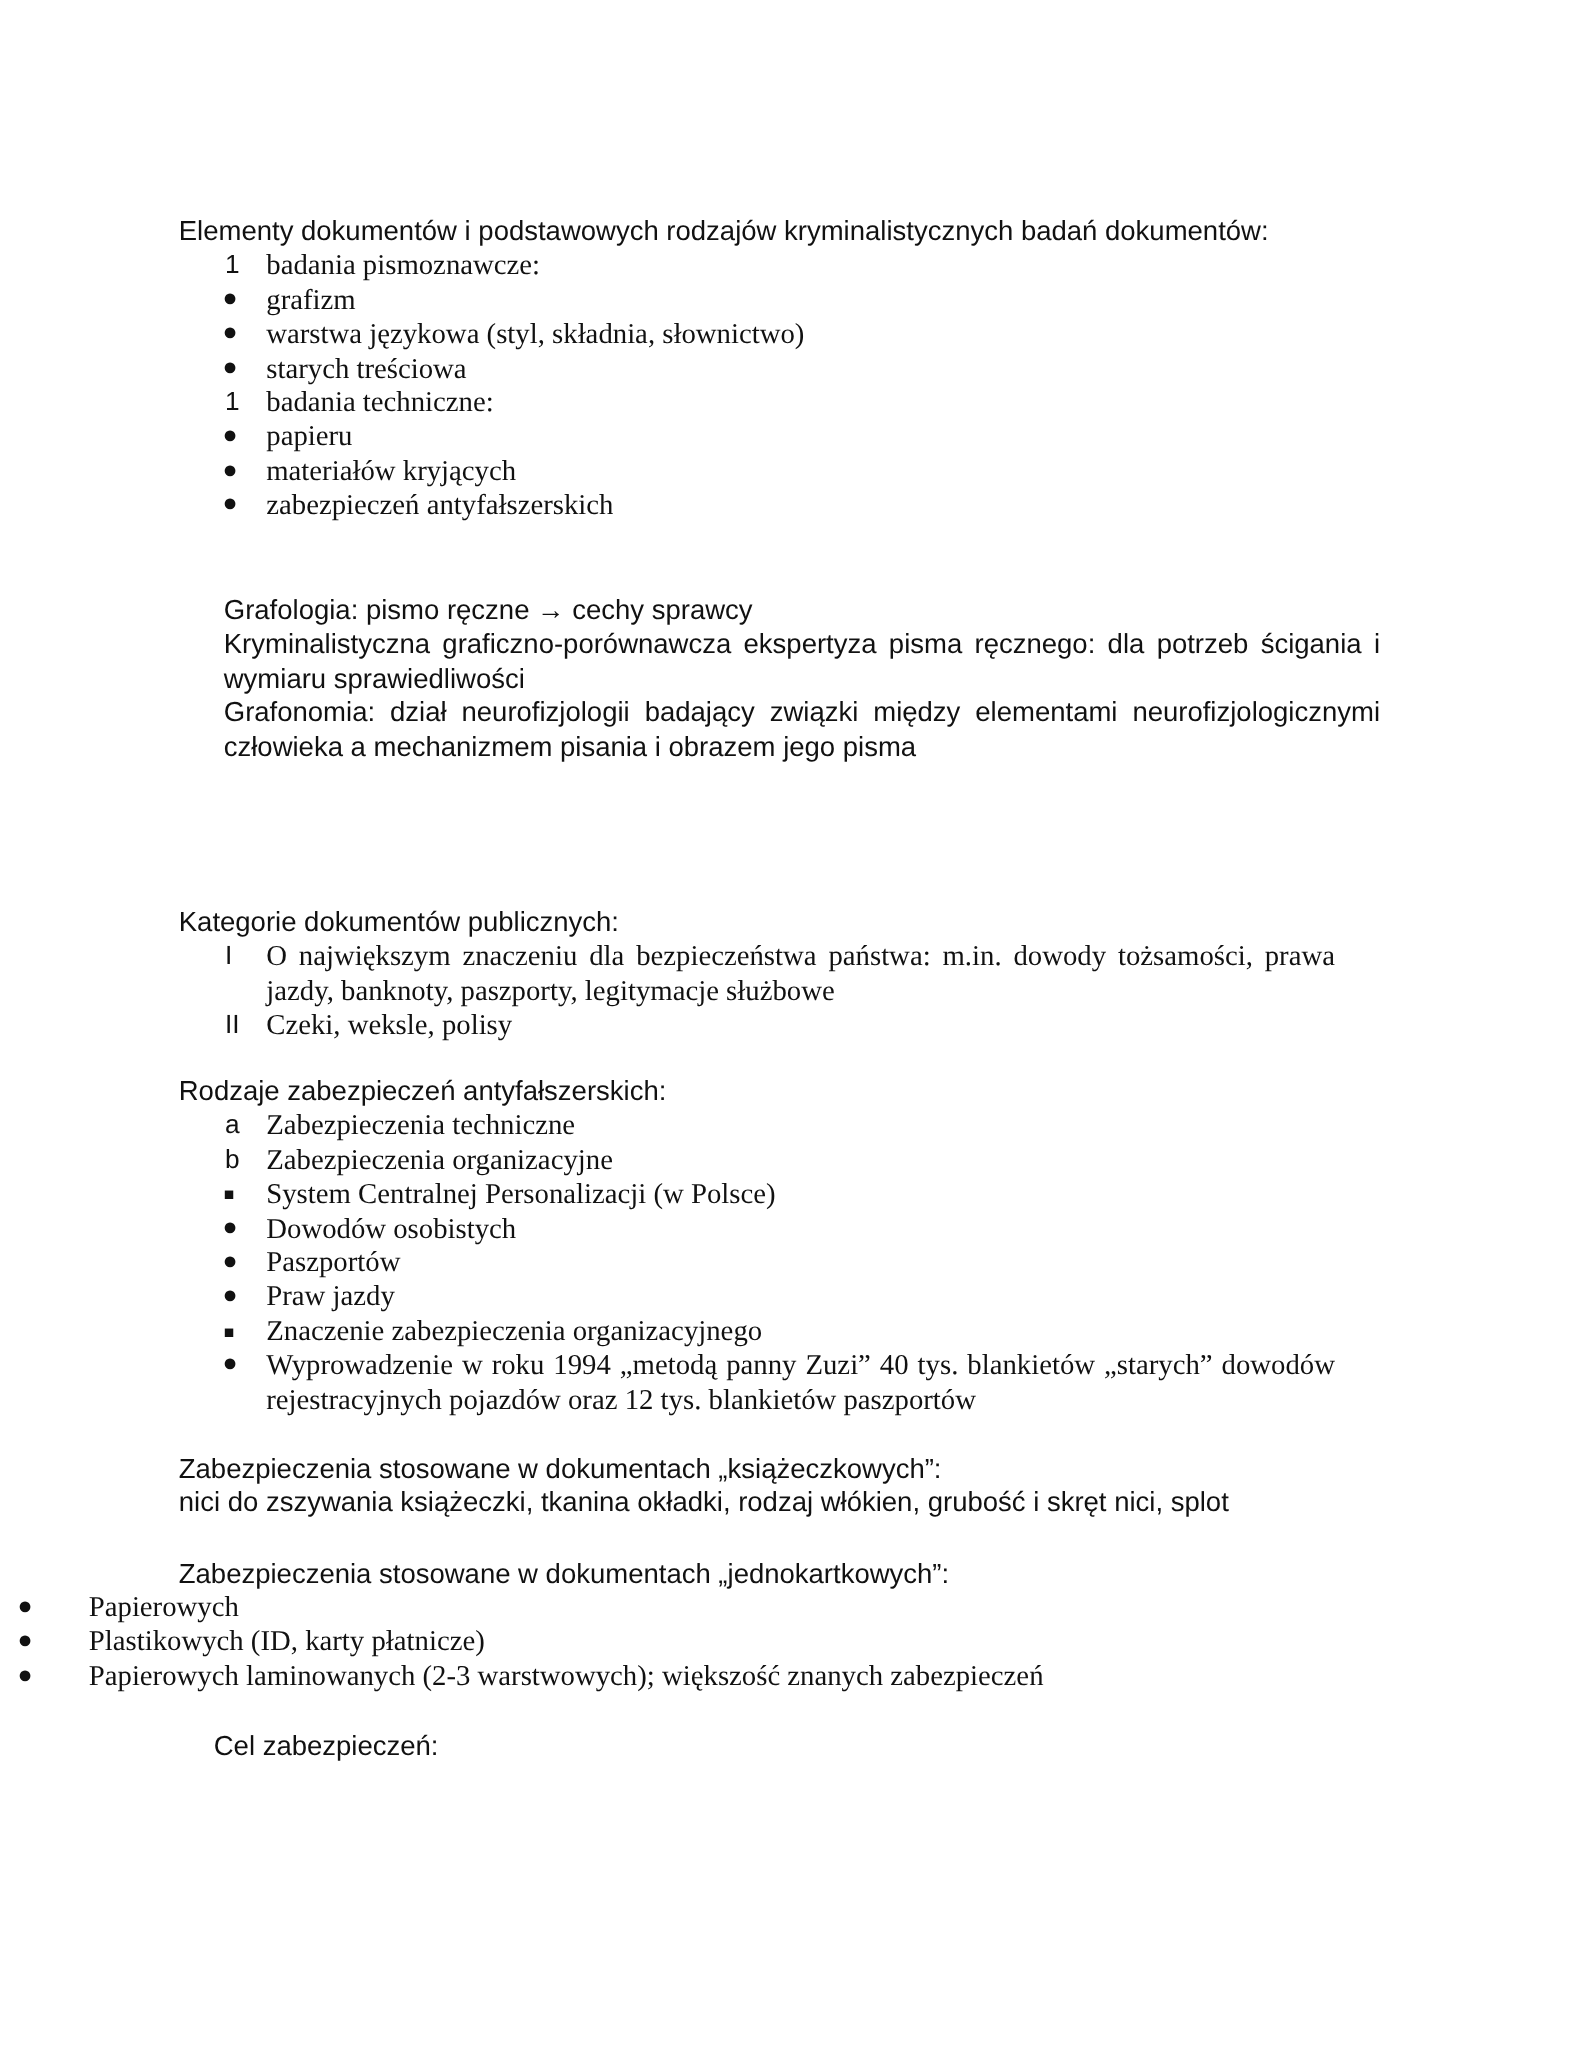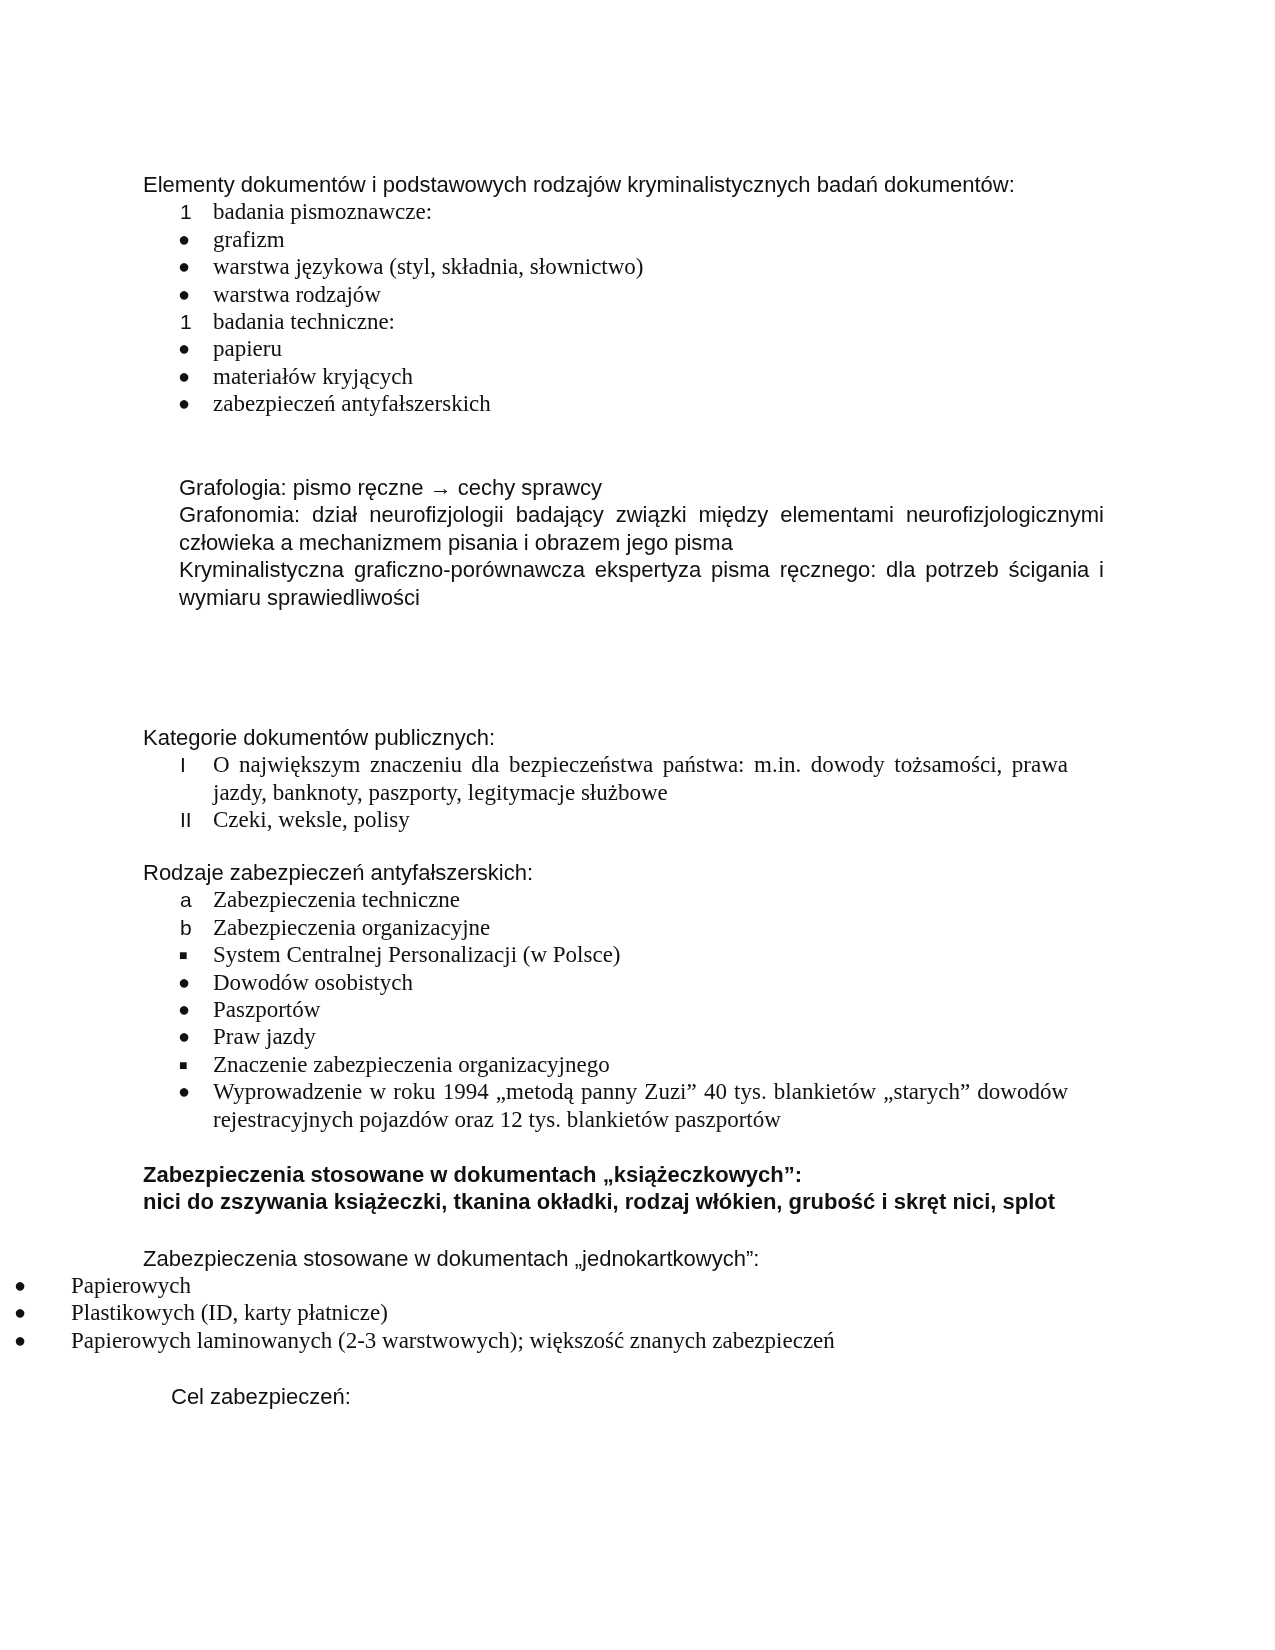--- a/index.html
+++ b/index.html
@@ -33,21 +33,21 @@
       <div class="li">
           <span class="m bullet">●</span>
           <span class="t">grafizm</span>
         </div>
       <div class="li">
           <span class="m bullet">●</span>
           <span class="t">warstwa językowa (styl, składnia, słownictwo)</span>
         </div>
       <div class="li">
           <span class="m bullet">●</span>
-          <span class="t">warstwa rodzajów</span>
+          <span class="t">starych treściowa</span>
         </div>
       <div class="li">
           <span class="m">1</span>
           <span class="t">badania techniczne:</span>
         </div>
       <div class="li">
           <span class="m bullet">●</span>
           <span class="t">papieru</span>
         </div>
       <div class="li">
@@ -56,22 +56,22 @@
         </div>
       <div class="li">
           <span class="m bullet">●</span>
           <span class="t">zabezpieczeń antyfałszerskich</span>
         </div>
     </div>
   </div>
 
   <div class="block sans" style="top:474px;margin-left:36px;">
     <div class="just">Grafologia: pismo ręczne → cechy sprawcy</div>
+    <div class="just">Kryminalistyczna graficzno-porównawcza ekspertyza pisma ręcznego: dla potrzeb ścigania i wymiaru sprawiedliwości</div>
     <div class="just">Grafonomia: dział neurofizjologii badający związki między elementami neurofizjologicznymi człowieka a mechanizmem pisania i obrazem jego pisma</div>
-    <div class="just">Kryminalistyczna graficzno-porównawcza ekspertyza pisma ręcznego: dla potrzeb ścigania i wymiaru sprawiedliwości</div>
   </div>
 
   <div class="block" style="top:724px;">
     <div class="sans">Kategorie dokumentów publicznych:</div>
     <div class="serif">
       <div class="li just">
           <span class="m">I</span>
           <span class="t just">O największym znaczeniu dla bezpieczeństwa państwa: m.in. dowody tożsamości, prawa jazdy, banknoty, paszporty, legitymacje służbowe</span>
         </div>
       <div class="li">
@@ -112,21 +112,21 @@
           <span class="m square">■</span>
           <span class="t">Znaczenie zabezpieczenia organizacyjnego</span>
         </div>
       <div class="li just">
           <span class="m bullet">●</span>
           <span class="t just">Wyprowadzenie w roku 1994 „metodą panny Zuzi” 40 tys. blankietów „starych” dowodów rejestracyjnych pojazdów oraz 12 tys. blankietów paszportów</span>
         </div>
     </div>
   </div>
 
-  <div class="block sans" style="top:1161px; width:940px;font-weight:bold;">
+  <div class="block sans" style="top:1161px; width:940px;">
     <div>Zabezpieczenia stosowane w dokumentach „książeczkowych”:</div>
     <div>nici do zszywania książeczki, tkanina okładki, rodzaj włókien, grubość i skręt nici, splot</div>
   </div>
 
   <div class="block sans" style="top:1245px;">
     <div>Zabezpieczenia stosowane w dokumentach „jednokartkowych”:</div>
   </div>
   <div class="outer serif" style="top:1272px;">
     <div class="li">
         <span class="m bullet">●</span>

